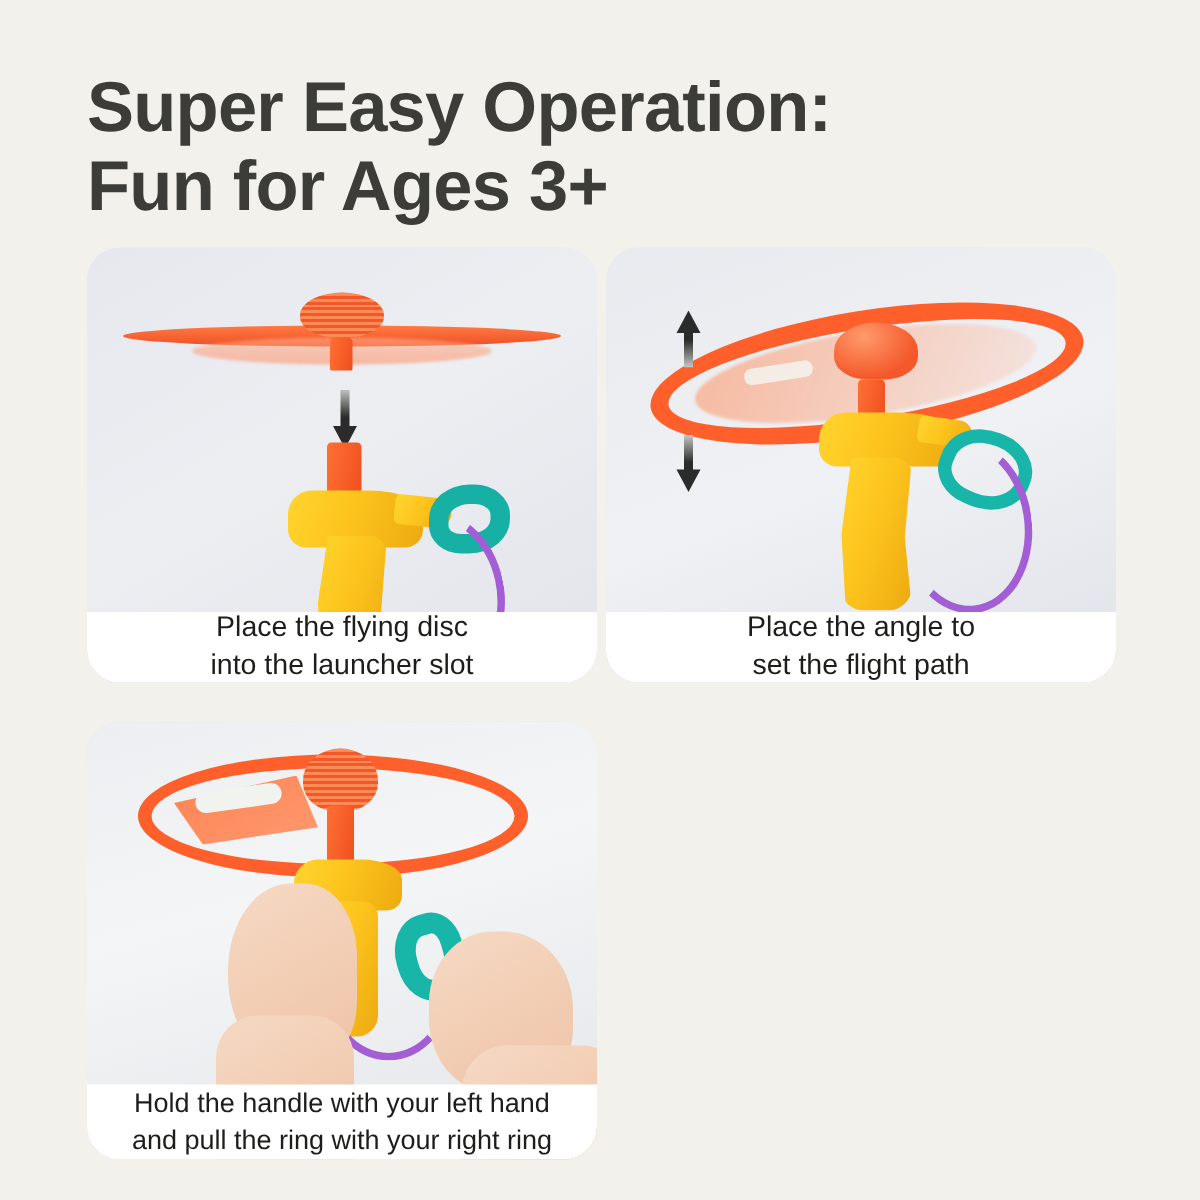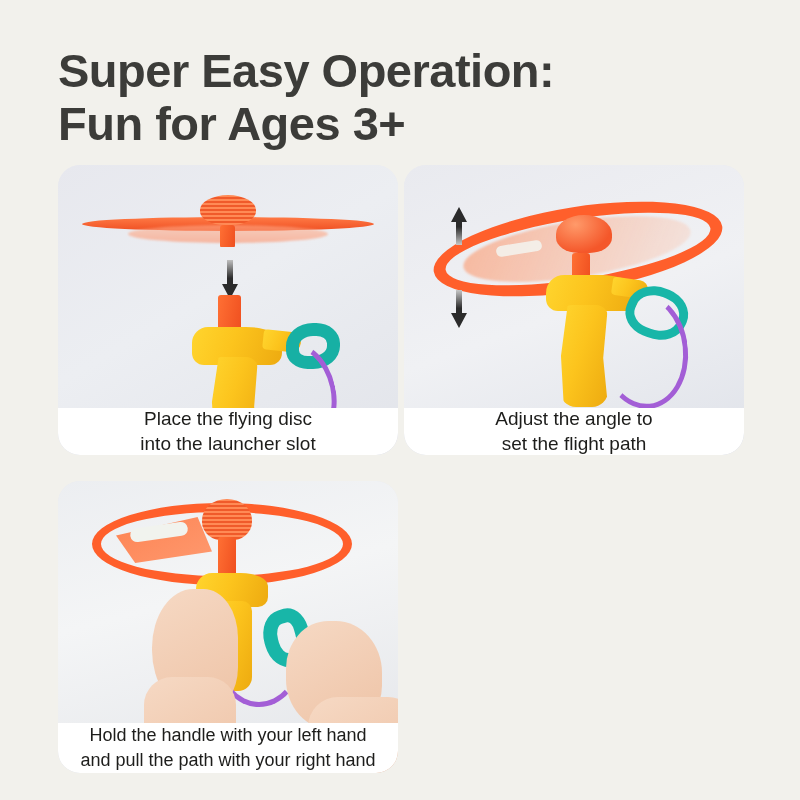--- a/index.html
+++ b/index.html
@@ -216,21 +216,21 @@
         <div class="handle-body" style="left:208px;top:114px;width:36px;height:18px;
                     border-radius:4px 10px 10px 4px;transform:rotate(8deg);"></div>
 
         <div class="ring-teal" style="left:222px;top:122px;width:62px;height:52px;
                     border-width:9px;border-radius:50% 45% 50% 42%;
                     border-color:#18b6a8;transform:rotate(22deg);"></div>
         <div class="cord" style="left:196px;top:128px;width:88px;height:116px;
                     border-color:#a35ed6;border-top-color:transparent;
                     border-left-color:transparent;transform:rotate(-6deg);"></div>
       </div>
-      <div class="caption cap-top">Adjust the angle to
+      <div class="caption cap-top">Place the angle to
 set the flight path</div>
     </div>
 
     <div class="panel">
       <div class="photo bg-c">
 
         <div style="position:absolute;left:34px;top:22px;width:260px;height:82px;
                     border:9px solid #ff5f2b;border-radius:50%;"></div>
         <div style="position:absolute;left:58px;top:36px;width:96px;height:46px;
                     background:linear-gradient(150deg,#ff7a45,#ff9163);
@@ -256,18 +256,18 @@
 
         <div class="ring-teal" style="left:206px;top:128px;width:46px;height:58px;
                     border-width:14px;border-radius:48% 40% 52% 46%;
                     border-color:#18b6a8;transform:rotate(-16deg);"></div>
         <div class="hand" style="left:228px;top:140px;width:96px;height:108px;
                     border-radius:44% 48% 40% 46%;"></div>
         <div class="hand" style="left:250px;top:216px;width:110px;height:80px;
                     border-radius:30px 30px 0 0;"></div>
       </div>
       <div class="caption cap-bot" style="font-size:18px;">Hold the handle with your left hand
-and pull the path with your right hand</div>
+and pull the ring with your right ring</div>
     </div>
 
 
   </div>
 </div>
 
 </body></html>

